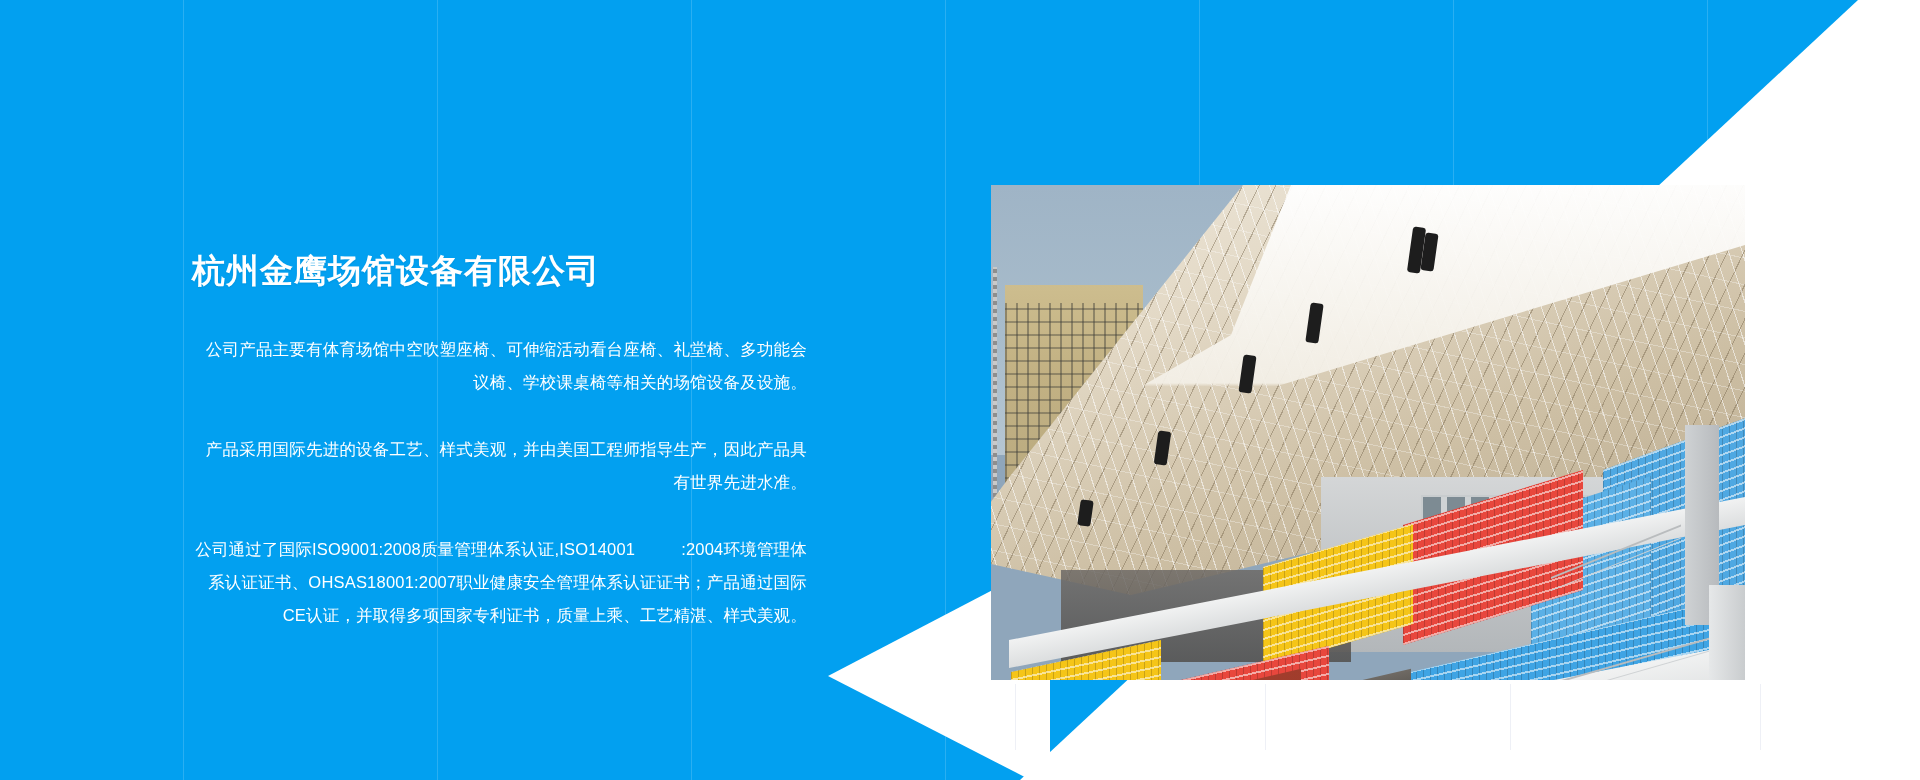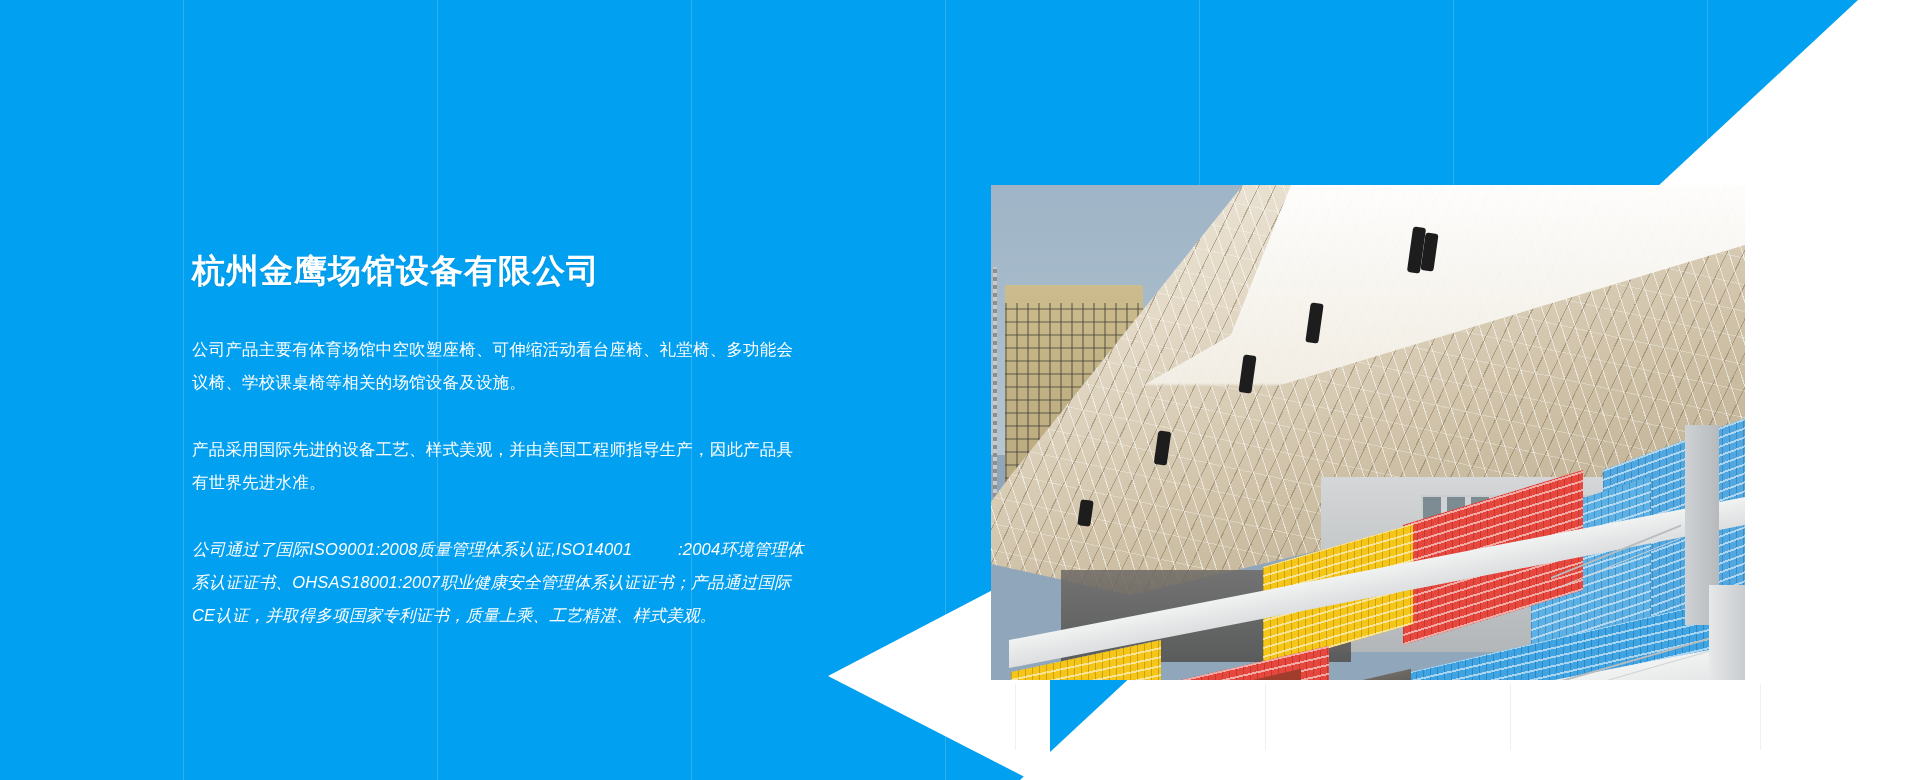--- a/index.html
+++ b/index.html
@@ -89,22 +89,23 @@
     margin-bottom:42px;
     white-space:nowrap;
   }
   .para {
     font-size:16.5px;
     color:#ffffff;
     line-height:2.0;
     margin-bottom:34px;
     letter-spacing:0.2px;
     max-width:615px;
-  }
-  .para:last-child { margin-bottom:0;font-style:italic; }
+    text-align:right;
+  }
+  .para:last-child { margin-bottom:0; }
   .gap-pad { display:inline-block; width:46px; }
 
   
   .photo-frame {
     position:absolute;
     left:991px;
     top:185px;
     width:754px;
     height:495px;
     overflow:hidden;

